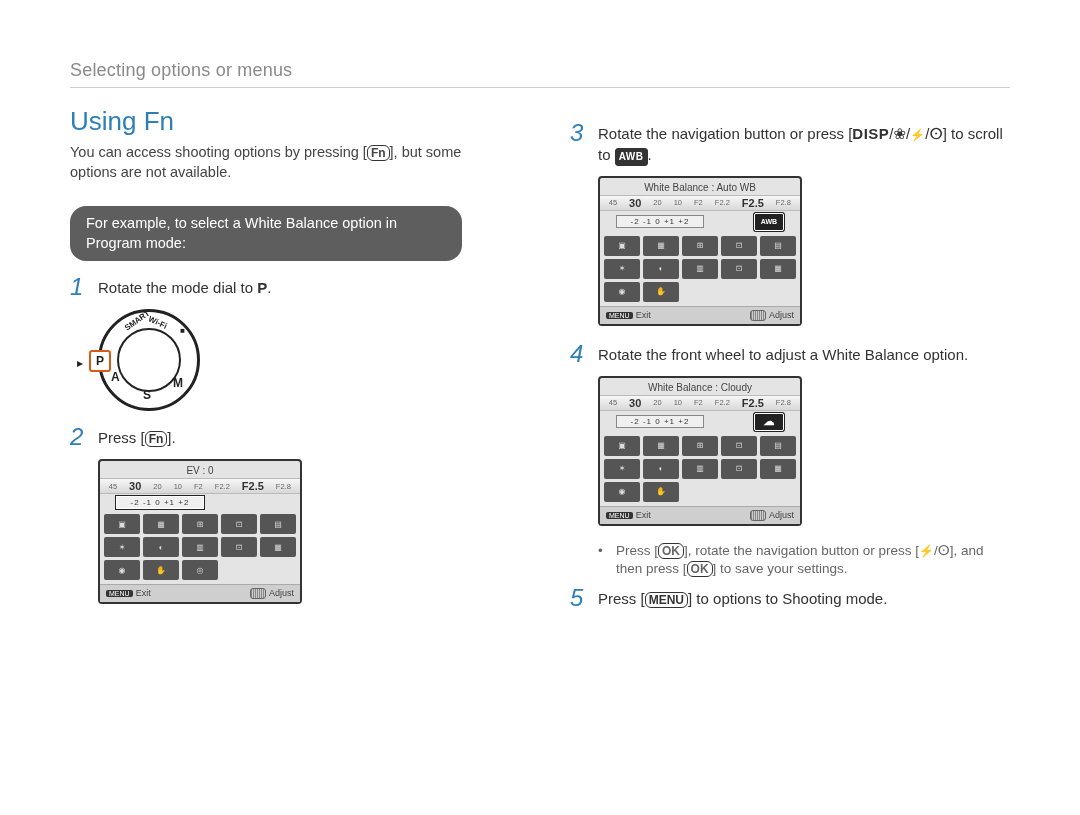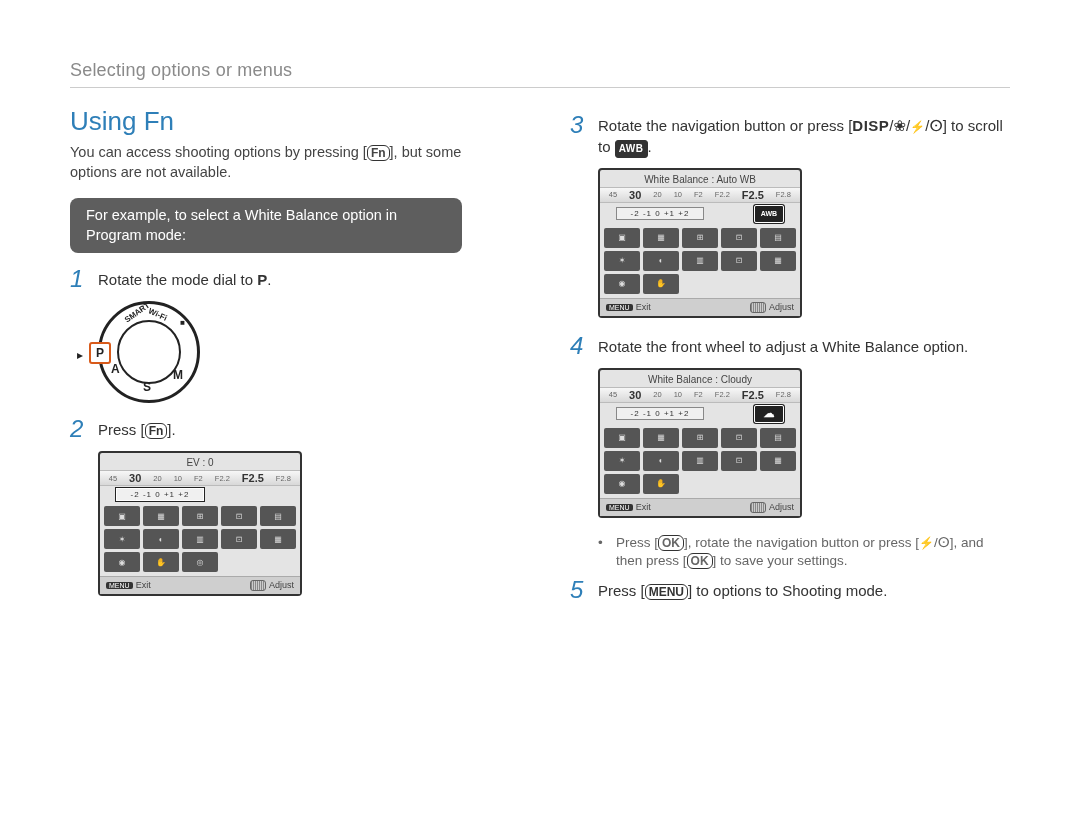--- a/index.html
+++ b/index.html
@@ -69,25 +69,25 @@
     color: #fff;
     border-radius: 3px;
     font-size: 10px;
     padding: 1px 3px;
     letter-spacing: 0.5px;
   }
   .p-bold { font-weight: 700; }
   .example-pill {
     background: #5e5e5e;
     color: #fff;
-    border-radius: 8px;
+    border-radius: 16px;
     padding: 8px 16px;
     font-size: 14.5px;
     line-height: 1.35;
-    margin: 4px 0 14px 0;
+    margin: 12px 0 14px 0;
     display: inline-block;
     max-width: 360px;
   }
   .step {
     display: flex;
     align-items: flex-start;
     gap: 10px;
     margin: 0 0 10px 0;
   }
   .step-num {

